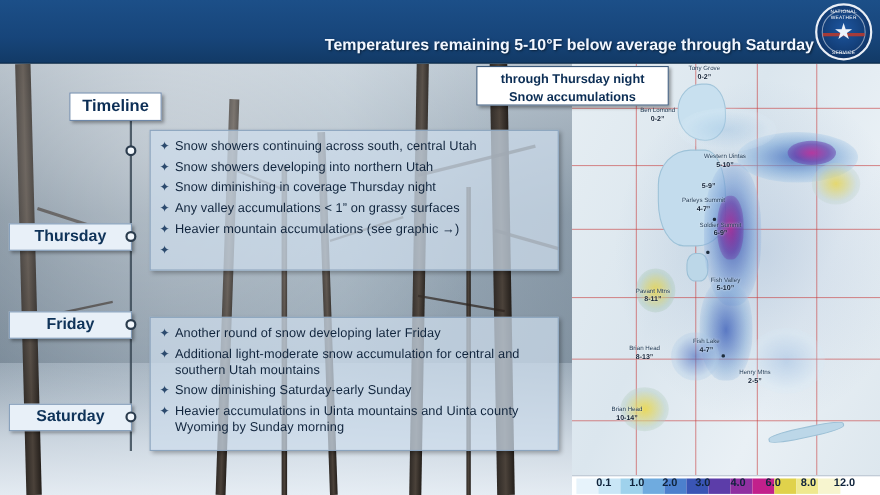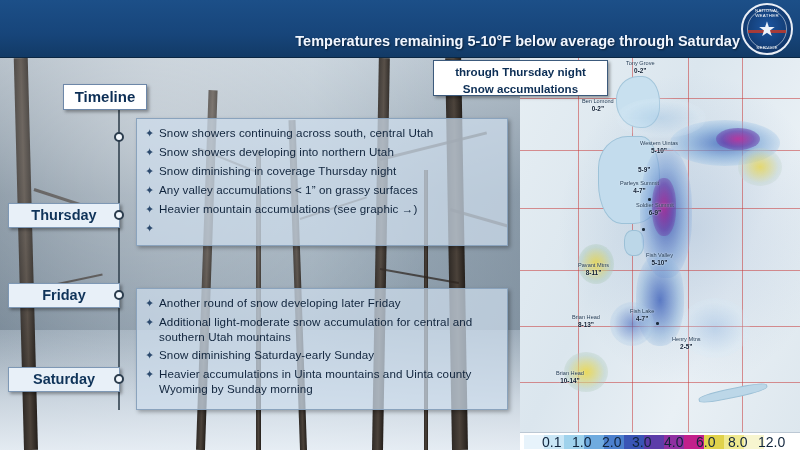--- a/index.html
+++ b/index.html
@@ -215,21 +215,21 @@
     background: #ffffff;
     border-top: 1px solid #bcc8d4;
     display: flex; align-items: center;
   }
   .legend .swatches { display: flex; height: 14px; margin-left: 4px; }
   .legend .sw { width: 20px; height: 14px; }
   .legend .labels {
     position: absolute; left: 0; top: 1px; width: 280px; height: 16px;
   }
   .legend .lb {
-    position: absolute; font-size: 14px; font-weight: normal; color: #10243c;
+    position: absolute; font-size: 10px; font-weight: bold; color: #10243c;
   }
 </style>
 </head>
 <body>
 
 <div id="slide">
 
   <div class="header">
     <div class="subtitle">Temperatures remaining 5-10°F below average through Saturday</div>
     <div class="logo">

